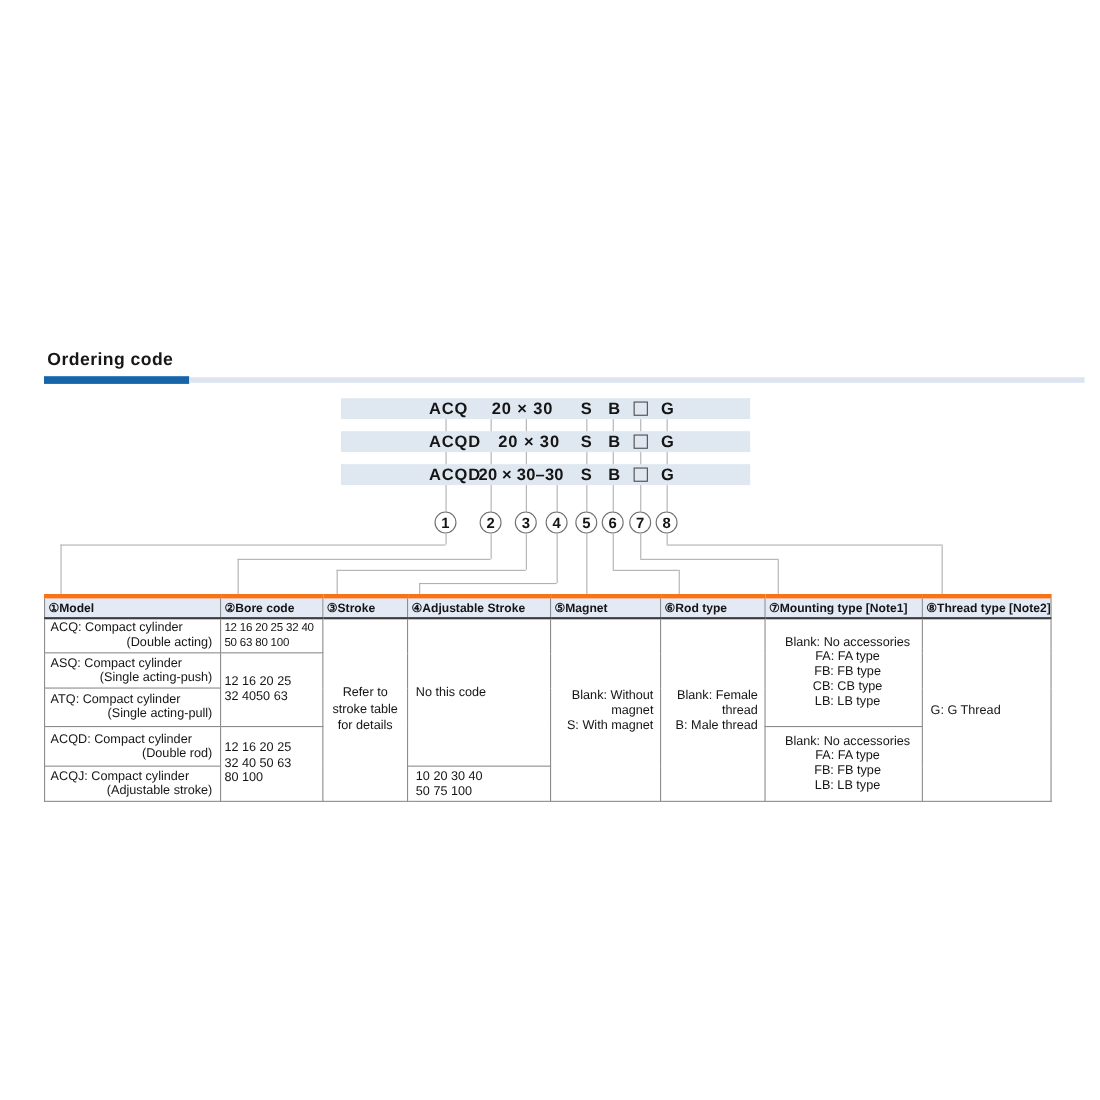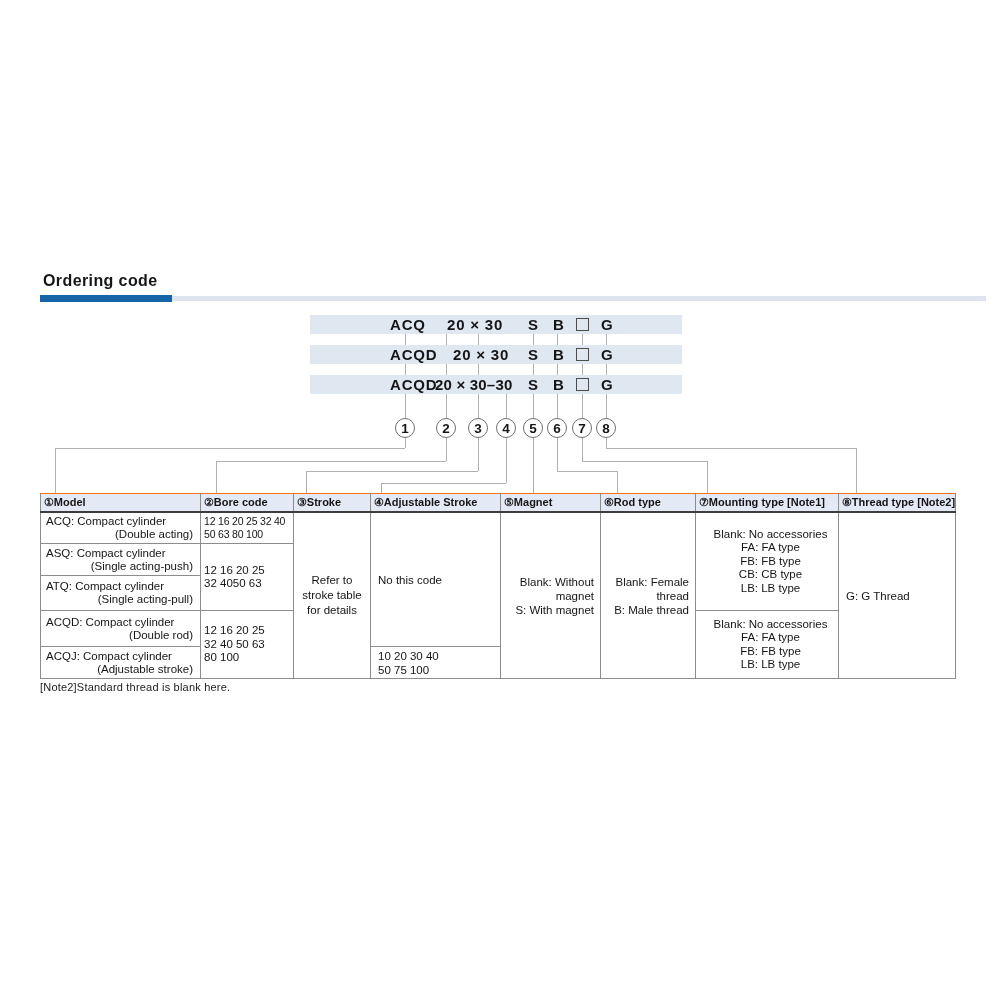--- a/index.html
+++ b/index.html
@@ -1,21 +1,21 @@
 <!DOCTYPE html>
 <html><head>
 <meta charset="utf-8">
 <style>
   html,body{margin:0;padding:0;}
   body{
     width:1000px;height:1000px;background:#ffffff;position:relative;
     font-family:"Liberation Sans", sans-serif;color:#151515;
     -webkit-font-smoothing:antialiased;
   }
-  .page{position:absolute;inset:0;}
+  .page{position:absolute;inset:0;margin-top:47px;}
 
   
   .title{position:absolute;left:43px;top:272px;margin:0;font-size:16px;font-weight:bold;letter-spacing:0.4px;color:#161616;}
   .ul-dark{position:absolute;left:40px;top:295px;width:132px;height:7px;background:#1565a8;}
   .ul-light{position:absolute;left:172px;top:296px;width:814px;height:5px;background:#dde4f0;}
 
   
   .codebar{position:absolute;left:310px;width:372px;height:19px;background:#dfe7f1;}
   .bar1{top:315px}.bar2{top:345px}.bar3{top:375px}
   .seg{position:absolute;top:0;line-height:19px;font-weight:bold;font-size:15px;letter-spacing:0.8px;white-space:nowrap;}
@@ -30,21 +30,21 @@
 
   
   .callout{position:absolute;top:418px;width:20px;height:20px;border:1.3px solid #6f6f6f;border-radius:50%;
     background:#fff;font-weight:bold;font-size:13.5px;line-height:20px;text-align:center;box-sizing:border-box;}
 
   
   table.spec{position:absolute;left:40px;top:493px;width:915px;border-collapse:collapse;table-layout:fixed;}
   .spec th,.spec td{border:1px solid #8c8c8c;padding:0;font-size:11.5px;vertical-align:middle;overflow:hidden;}
   .spec th{
     background:#e4eaf5;font-size:11px;font-weight:bold;text-align:left;padding:1px 3px;height:15px;
-    border-top:1px solid #f97316;border-bottom:2px solid #3d3d3d;white-space:nowrap;
+    border-top:4px solid #f97316;border-bottom:2px solid #3d3d3d;white-space:nowrap;
   }
   td.model{padding:1px 5px;}
   .m1{text-align:left;line-height:13px;}
   .m2{text-align:right;padding-right:2px;line-height:13px;}
   td.bore{padding:2px 3px;line-height:13.5px;white-space:pre-line;}
   td.bore-sm{font-size:10.5px;letter-spacing:-0.2px;line-height:13px;}
   td.stroke{text-align:center;white-space:pre-line;line-height:15px;}
   td.adj{padding-left:7px;white-space:pre-line;}
   td.adj2{padding-left:7px;white-space:pre-line;line-height:14px;}
   td.magnet,td.rod{text-align:right;padding-right:6px;white-space:pre-line;line-height:14px;}
@@ -227,16 +227,15 @@
           <div class="m1">ACQJ: Compact cylinder</div>
           <div class="m2">(Adjustable stroke)</div>
         </td>
         <td class="adj2">10 20 30 40
 50 75 100</td>
       </tr>
     </tbody>
   </table>
 
   <div class="notes">
-    <div>[Note2]Standard thread is blank here.</div>
   </div>
 
 </div>
 
 </body></html>

